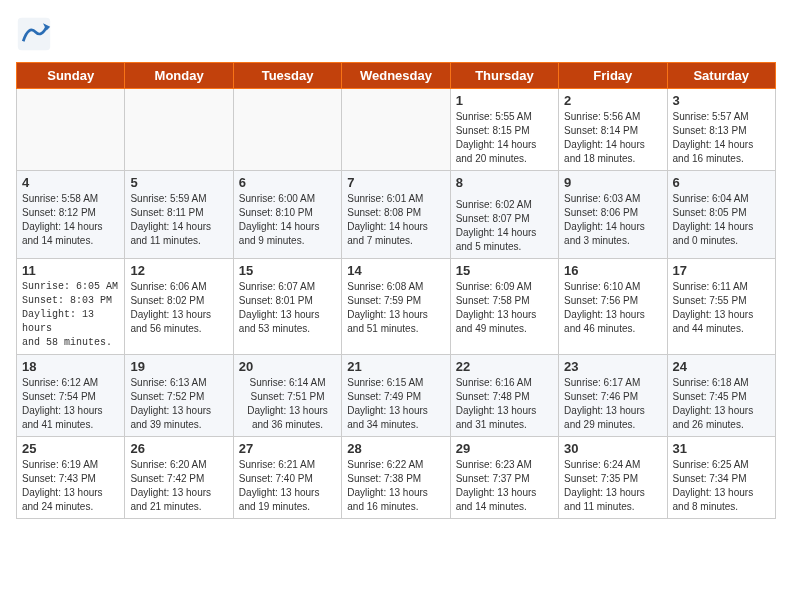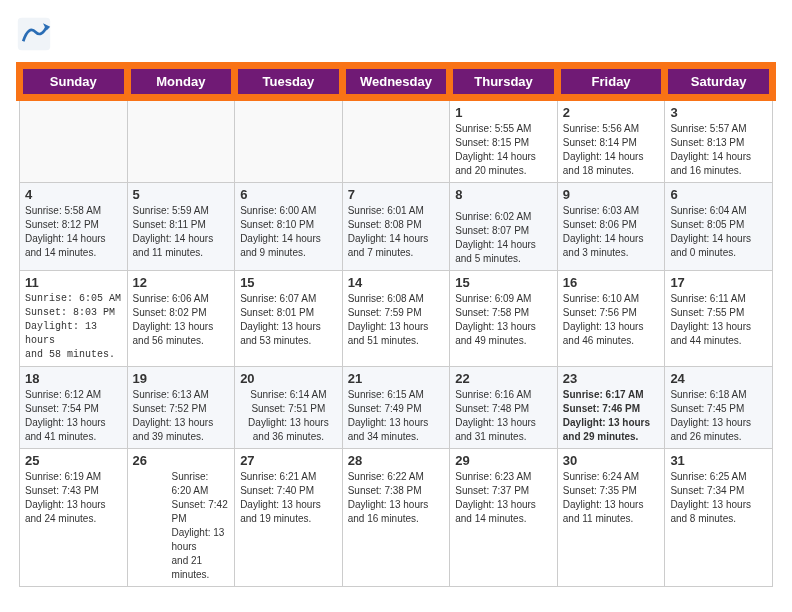--- a/index.html
+++ b/index.html
@@ -46,26 +46,26 @@
       font-size: 16px;
       font-weight: normal;
       color: #333;
     }
     table {
       width: 100%;
       border-collapse: collapse;
       table-layout: fixed;
     }
     thead tr th {
-      background-color: #701a75;
+      background-color: #c2410c;
       color: #fff;
       text-align: center;
       padding: 5px 4px;
       font-size: 13px;
-      border: 7px solid #f97316;
+      border: 1px solid #f97316;
     }
     tbody tr td {
       vertical-align: top;
       border: 1px solid #ccc;
       padding: 4px 5px;
       font-size: 11px;
       color: #333;
       height: 80px;
       background: #fff;
     }
@@ -281,21 +281,21 @@
         </td>
         <td>
           <span class="day-number">22</span>
           <div class="day-info" style="white-space: pre-line;">Sunrise: 6:16 AM
 Sunset: 7:48 PM
 Daylight: 13 hours
 and 31 minutes.</div>
         </td>
         <td>
           <span class="day-number">23</span>
-          <div class="day-info" style="white-space: pre-line; font-weight: bold;">Sunrise: 6:17 AM
+          <div class="day-info" style="white-space: pre-line;">Sunrise: 6:17 AM
 Sunset: 7:46 PM
 Daylight: 13 hours
 and 29 minutes.</div>
         </td>
         <td>
           <span class="day-number">24</span>
           <div class="day-info" style="white-space: pre-line;">Sunrise: 6:18 AM
 Sunset: 7:45 PM
 Daylight: 13 hours
 and 26 minutes.</div>
@@ -304,21 +304,21 @@
       <tr>
         <td>
           <span class="day-number">25</span>
           <div class="day-info" style="white-space: pre-line;">Sunrise: 6:19 AM
 Sunset: 7:43 PM
 Daylight: 13 hours
 and 24 minutes.</div>
         </td>
         <td>
           <span class="day-number">26</span>
-          <div class="day-info" style="white-space: pre-line; margin-left: 39px;">Sunrise: 6:20 AM
+          <div class="day-info" style="white-space: pre-line;">Sunrise: 6:20 AM
 Sunset: 7:42 PM
 Daylight: 13 hours
 and 21 minutes.</div>
         </td>
         <td>
           <span class="day-number">27</span>
           <div class="day-info" style="white-space: pre-line;">Sunrise: 6:21 AM
 Sunset: 7:40 PM
 Daylight: 13 hours
 and 19 minutes.</div>

